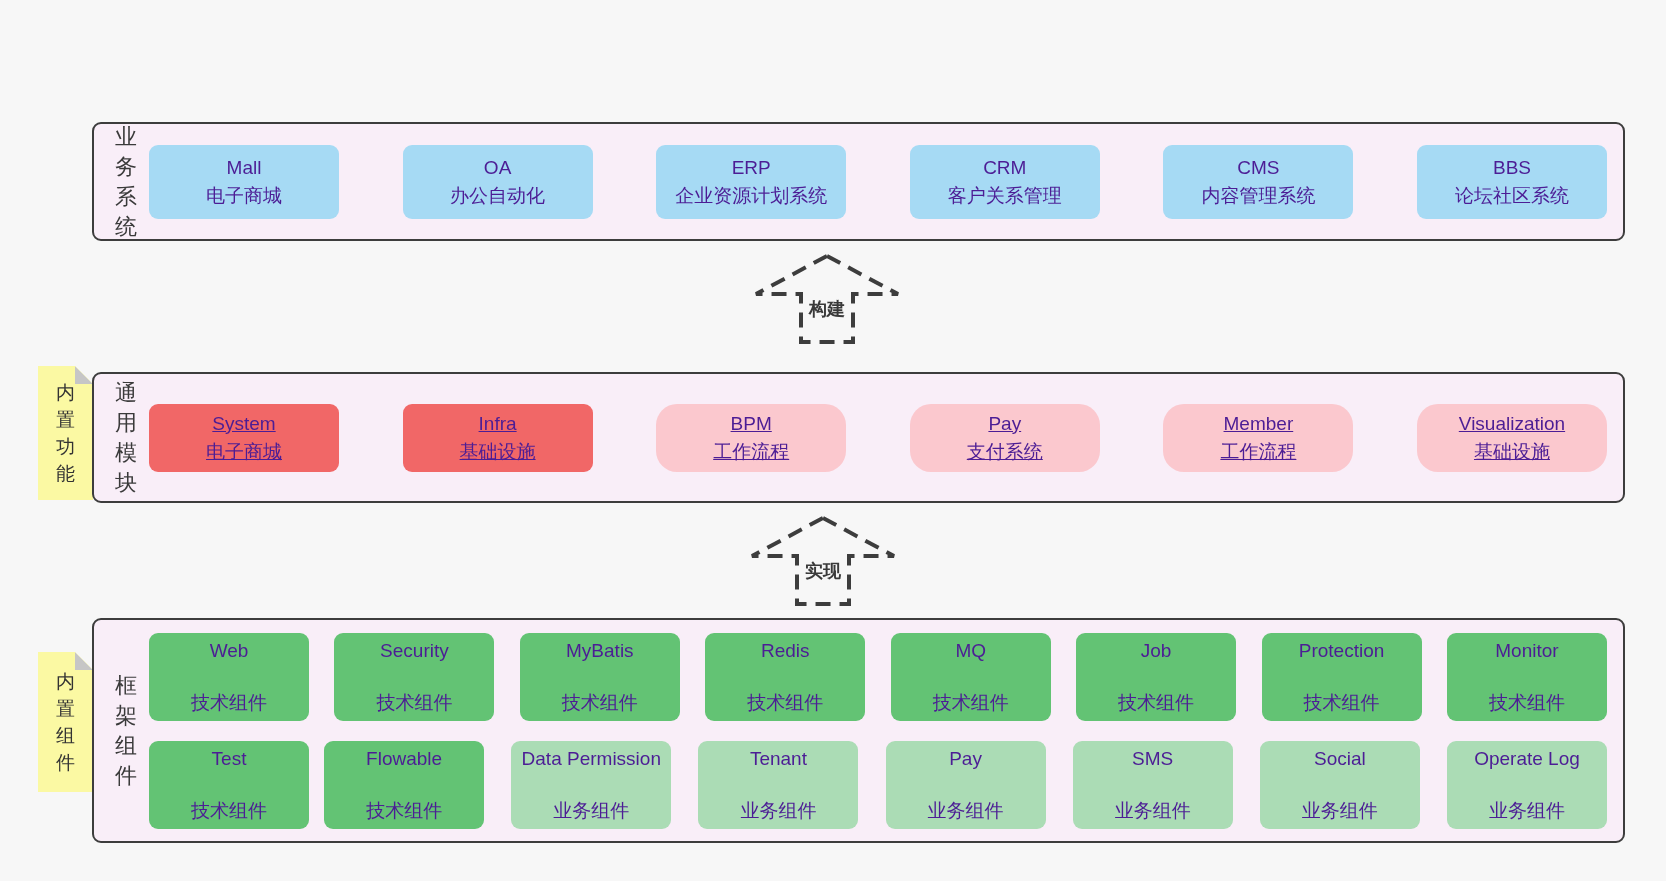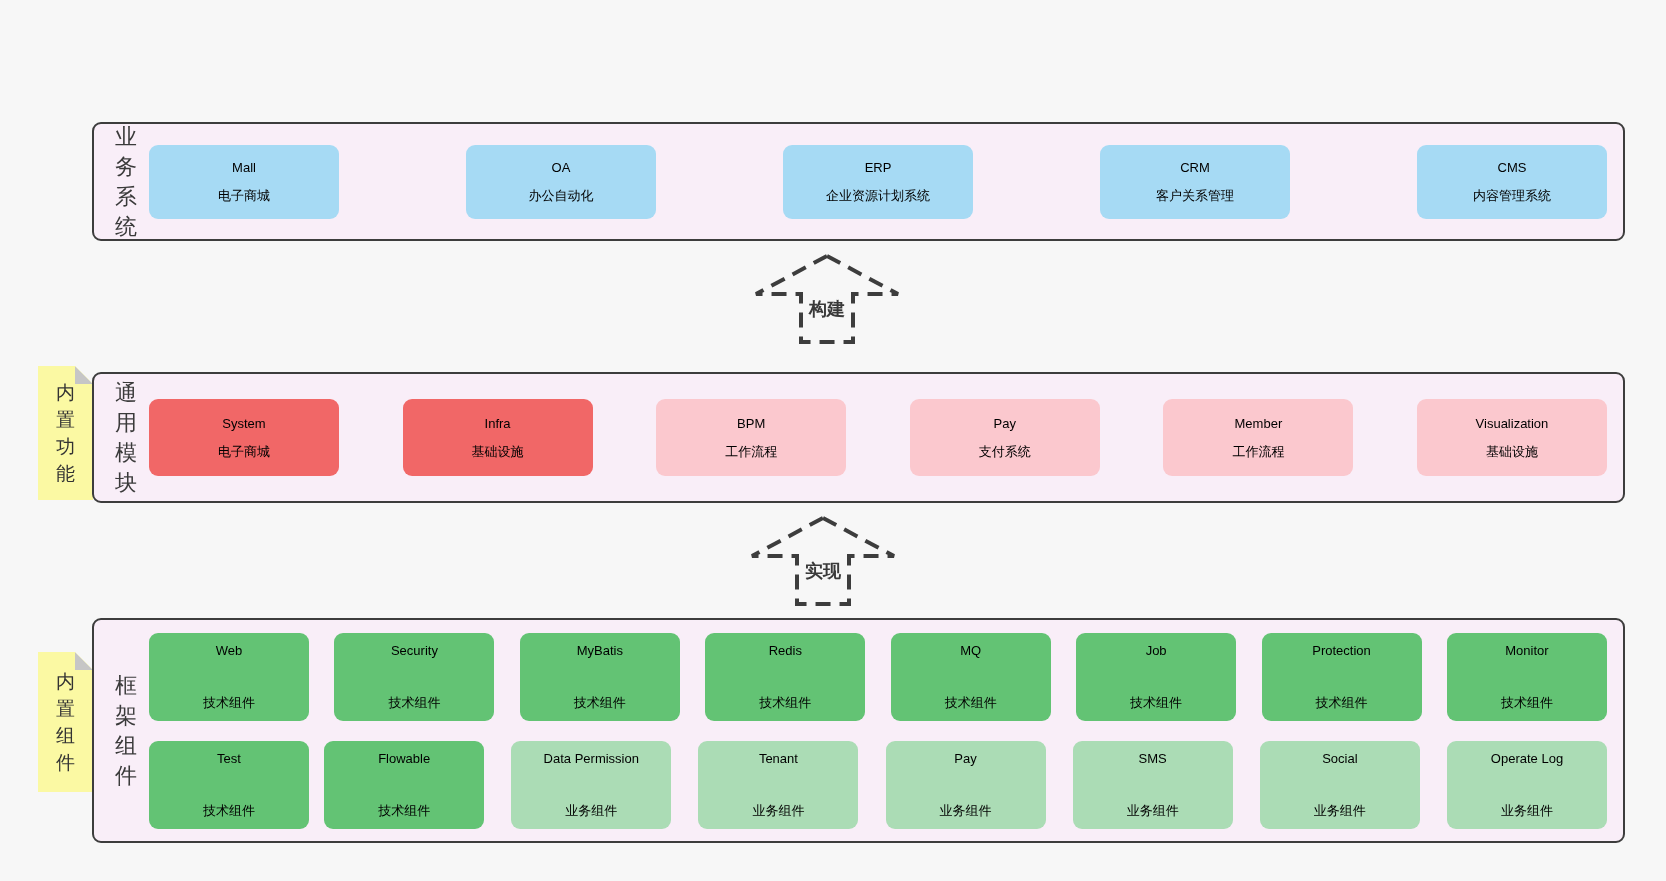--- a/index.html
+++ b/index.html
@@ -29,29 +29,29 @@
 
   .rows {
     position:absolute; left:55px; right:16px; top:0; bottom:0;
     display:flex; flex-direction:column; justify-content:center; gap:20px;
   }
   .box-row { display:flex; justify-content:space-between; }
 
   .box {
     border-radius:9px; box-sizing:border-box; padding:4px 10px;
     display:flex; flex-direction:column; align-items:center; justify-content:center;
-    text-align:center; font-size:13px; line-height:28px; color:#000000;
+    text-align:center; font-size:19px; line-height:28px; color:#4c1d95;
   }
   #layer-business-systems .box     { width:190px; height:74px; }
-  #layer-common-modules .box       { width:190px; height:77px; }
+  #layer-common-modules .box       { width:190px; height:68px;text-decoration:underline; }
   #layer-framework-components .box { width:160px; min-height:78px;gap:24px; }
 
   .v-blue       { background:var(--blue,#a6daf4); }
   .v-red        { background:var(--red,#f16767); }
-  .v-pink       { background:var(--pink,#fbc8ce); }
+  .v-pink       { background:var(--pink,#fbc8ce);border-radius:21px; }
   .v-green      { background:var(--green,#63c374); }
   .v-lightgreen { background:var(--lightgreen,#abdcb5);margin-left:12px; }
 
   
   .note {
     position:absolute; width:55px; background:var(--note_yellow,#fbf9a3);
     clip-path:polygon(0 0, calc(100% - 18px) 0, 100% 18px, 100% 100%, 0 100%);
   }
   #note-common-modules       { left:38px; top:366px; height:134px; }
   #note-framework-components { left:38px; top:652px; height:140px; }
@@ -106,20 +106,24 @@
           <div class="box-desc">企业资源计划系统</div>
         </div>
         <div class="box v-blue">
           <div class="box-name">CRM</div>
           <div class="box-desc">客户关系管理</div>
         </div>
         <div class="box v-blue">
           <div class="box-name">CMS</div>
           <div class="box-desc">内容管理系统</div>
         </div>
+        <div class="box v-blue">
+          <div class="box-name">BBS</div>
+          <div class="box-desc">论坛社区系统</div>
+        </div>
       </div>
     </div>
 </section>
 
 <div class="arrow" id="arrow-build">
   <svg viewBox="0 0 150 92">
     <path d="M75 3 L146 41 L101 41 L101 89 L49 89 L49 41 L4 41 Z"></path>
   </svg>
   <span class="arrow-label">构建</span>
 </div>

